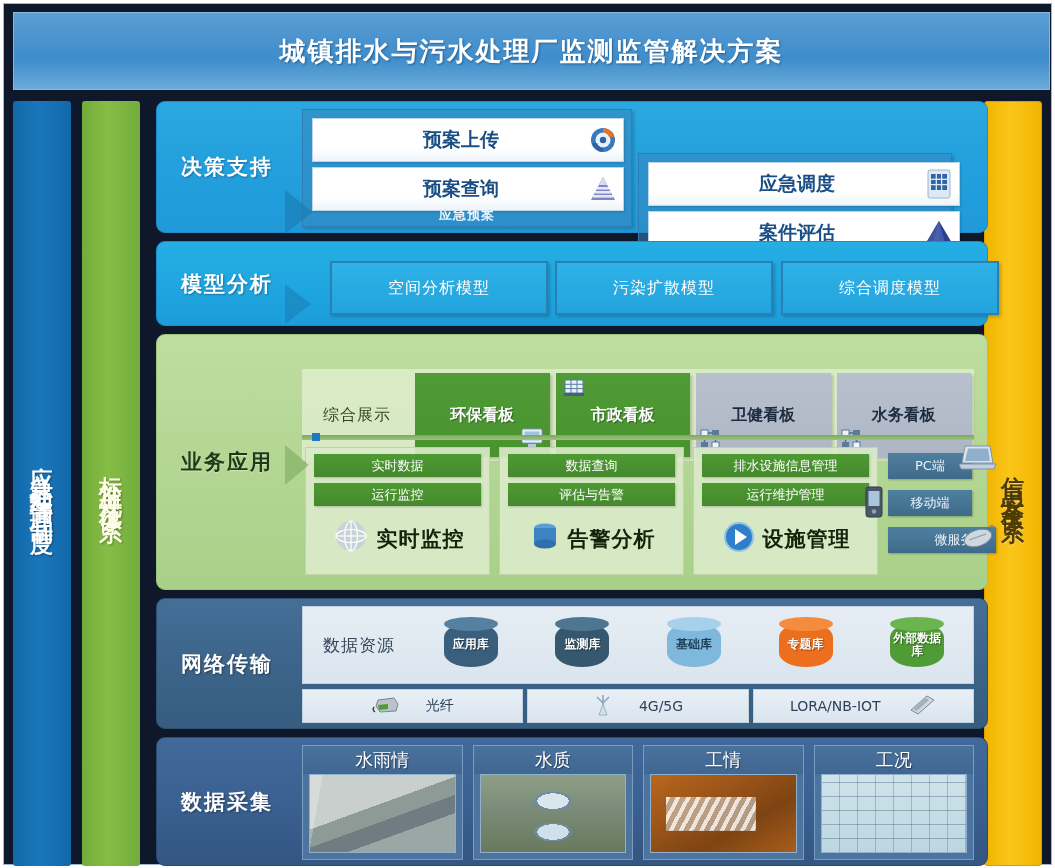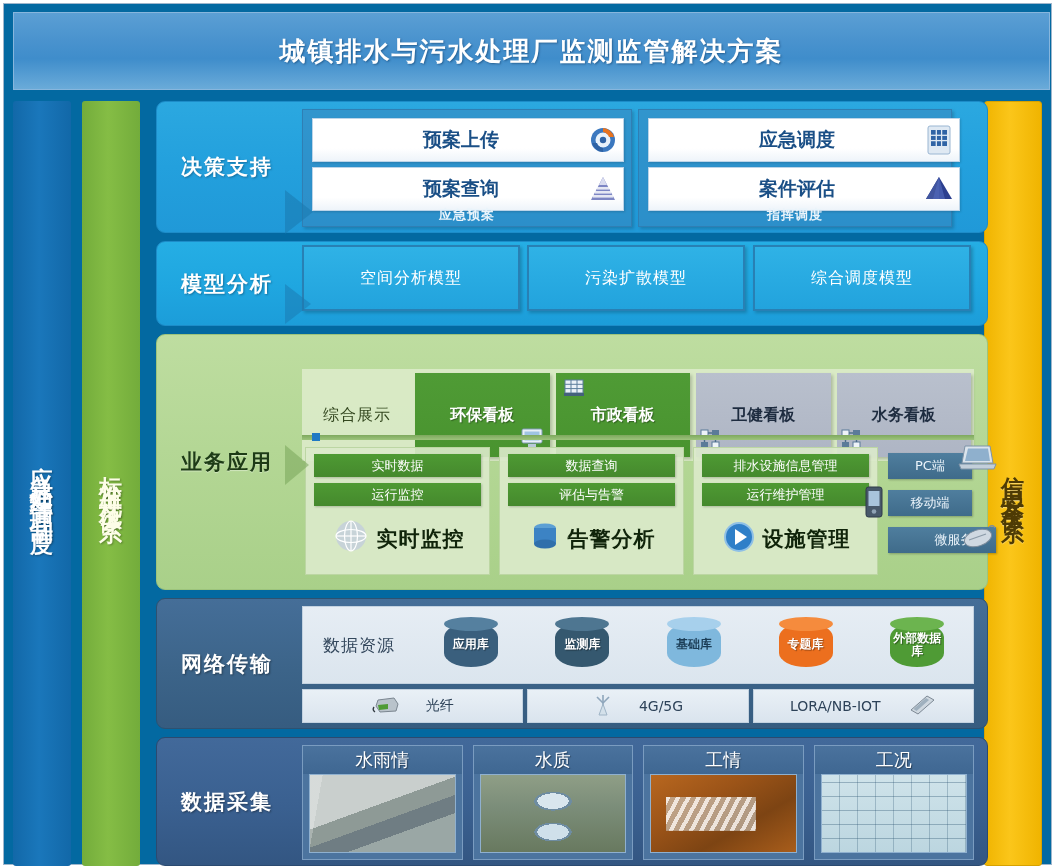--- a/index.html
+++ b/index.html
@@ -7,21 +7,21 @@
     width:1055px;height:868px;
     background:#ffffff;
     font-family:"DejaVu Sans","Liberation Sans",sans-serif;
     overflow:hidden;
     position:relative;
   }
   
   #frame{
     position:absolute;left:3px;top:3px;width:1049px;height:862px;
     border:1px solid #9fb6cc;
-    background:#0369a1;
+    background:#0f172a;
     box-sizing:border-box;
   }
   
   #banner{
     position:absolute;left:9px;top:8px;width:1037px;height:78px;
     background:linear-gradient(180deg,#5b9fd4 0%,#4a93ce 35%,#3f8dcb 60%,#6aabd9 100%);
     border:1px solid #87b6dd;
     box-sizing:border-box;
     display:flex;align-items:center;justify-content:center;
   }
@@ -89,21 +89,21 @@
     border-left:28px solid rgba(25,120,175,.55);
   }
   .dec-group{
     position:absolute;top:7px;height:118px;
     background:rgba(54,135,190,.55);
     border:1px solid #2f7fb4;
     box-sizing:border-box;
     box-shadow:2px 2px 3px rgba(0,0,0,.18);
   }
   #dec-group-1{left:145px;width:330px;}
-  #dec-group-2{left:481px;width:314px;}
+  #dec-group-2{left:481px;width:314px;margin-top:44px;}
   .dec-card{
     position:absolute;left:9px;width:312px;height:44px;
     background:linear-gradient(180deg,#ffffff 0%,#ffffff 70%,#eef4fa 100%);
     border:1px solid #bcd4e8;
     box-sizing:border-box;
     display:flex;align-items:center;
     box-shadow:1px 1px 2px rgba(0,0,0,.15);
   }
   .dec-card.r1{top:8px;}
   .dec-card.r2{top:57px;}
@@ -123,27 +123,28 @@
     background:linear-gradient(180deg,#25aee4 0%,#1fa6e0 55%,#1c9dd9 100%);
     border:1px solid #1d8cc8;
   }
   #band-model .band-label{color:#ffffff;text-shadow:1px 1px 2px rgba(0,40,70,.4);}
   #mod-arrow{
     left:128px;top:42px;
     border-top:20px solid transparent;border-bottom:20px solid transparent;
     border-left:26px solid rgba(25,120,175,.5);
   }
   .mod-card{
-    position:absolute;top:3px;height:66px;
+    position:absolute;top:19px;height:54px;
     background:linear-gradient(180deg,#2fb2e6 0%,#22a3dd 100%);
     border:2px solid #2880b4;
     box-sizing:border-box;
     display:flex;align-items:center;justify-content:center;
     color:#ffffff;font-size:16px;letter-spacing:1px;
     box-shadow:2px 2px 3px rgba(0,0,0,.2);
+    margin-left:28px;
   }
   #mod-1{left:145px;width:218px;}
   #mod-2{left:370px;width:218px;}
   #mod-3{left:596px;width:218px;}
 
   
   #band-business{
     top:233px;height:256px;
     background:linear-gradient(180deg,#bedda0 0%,#b4d795 45%,#a9d089 100%);
     border:1px solid #9dc47c;

